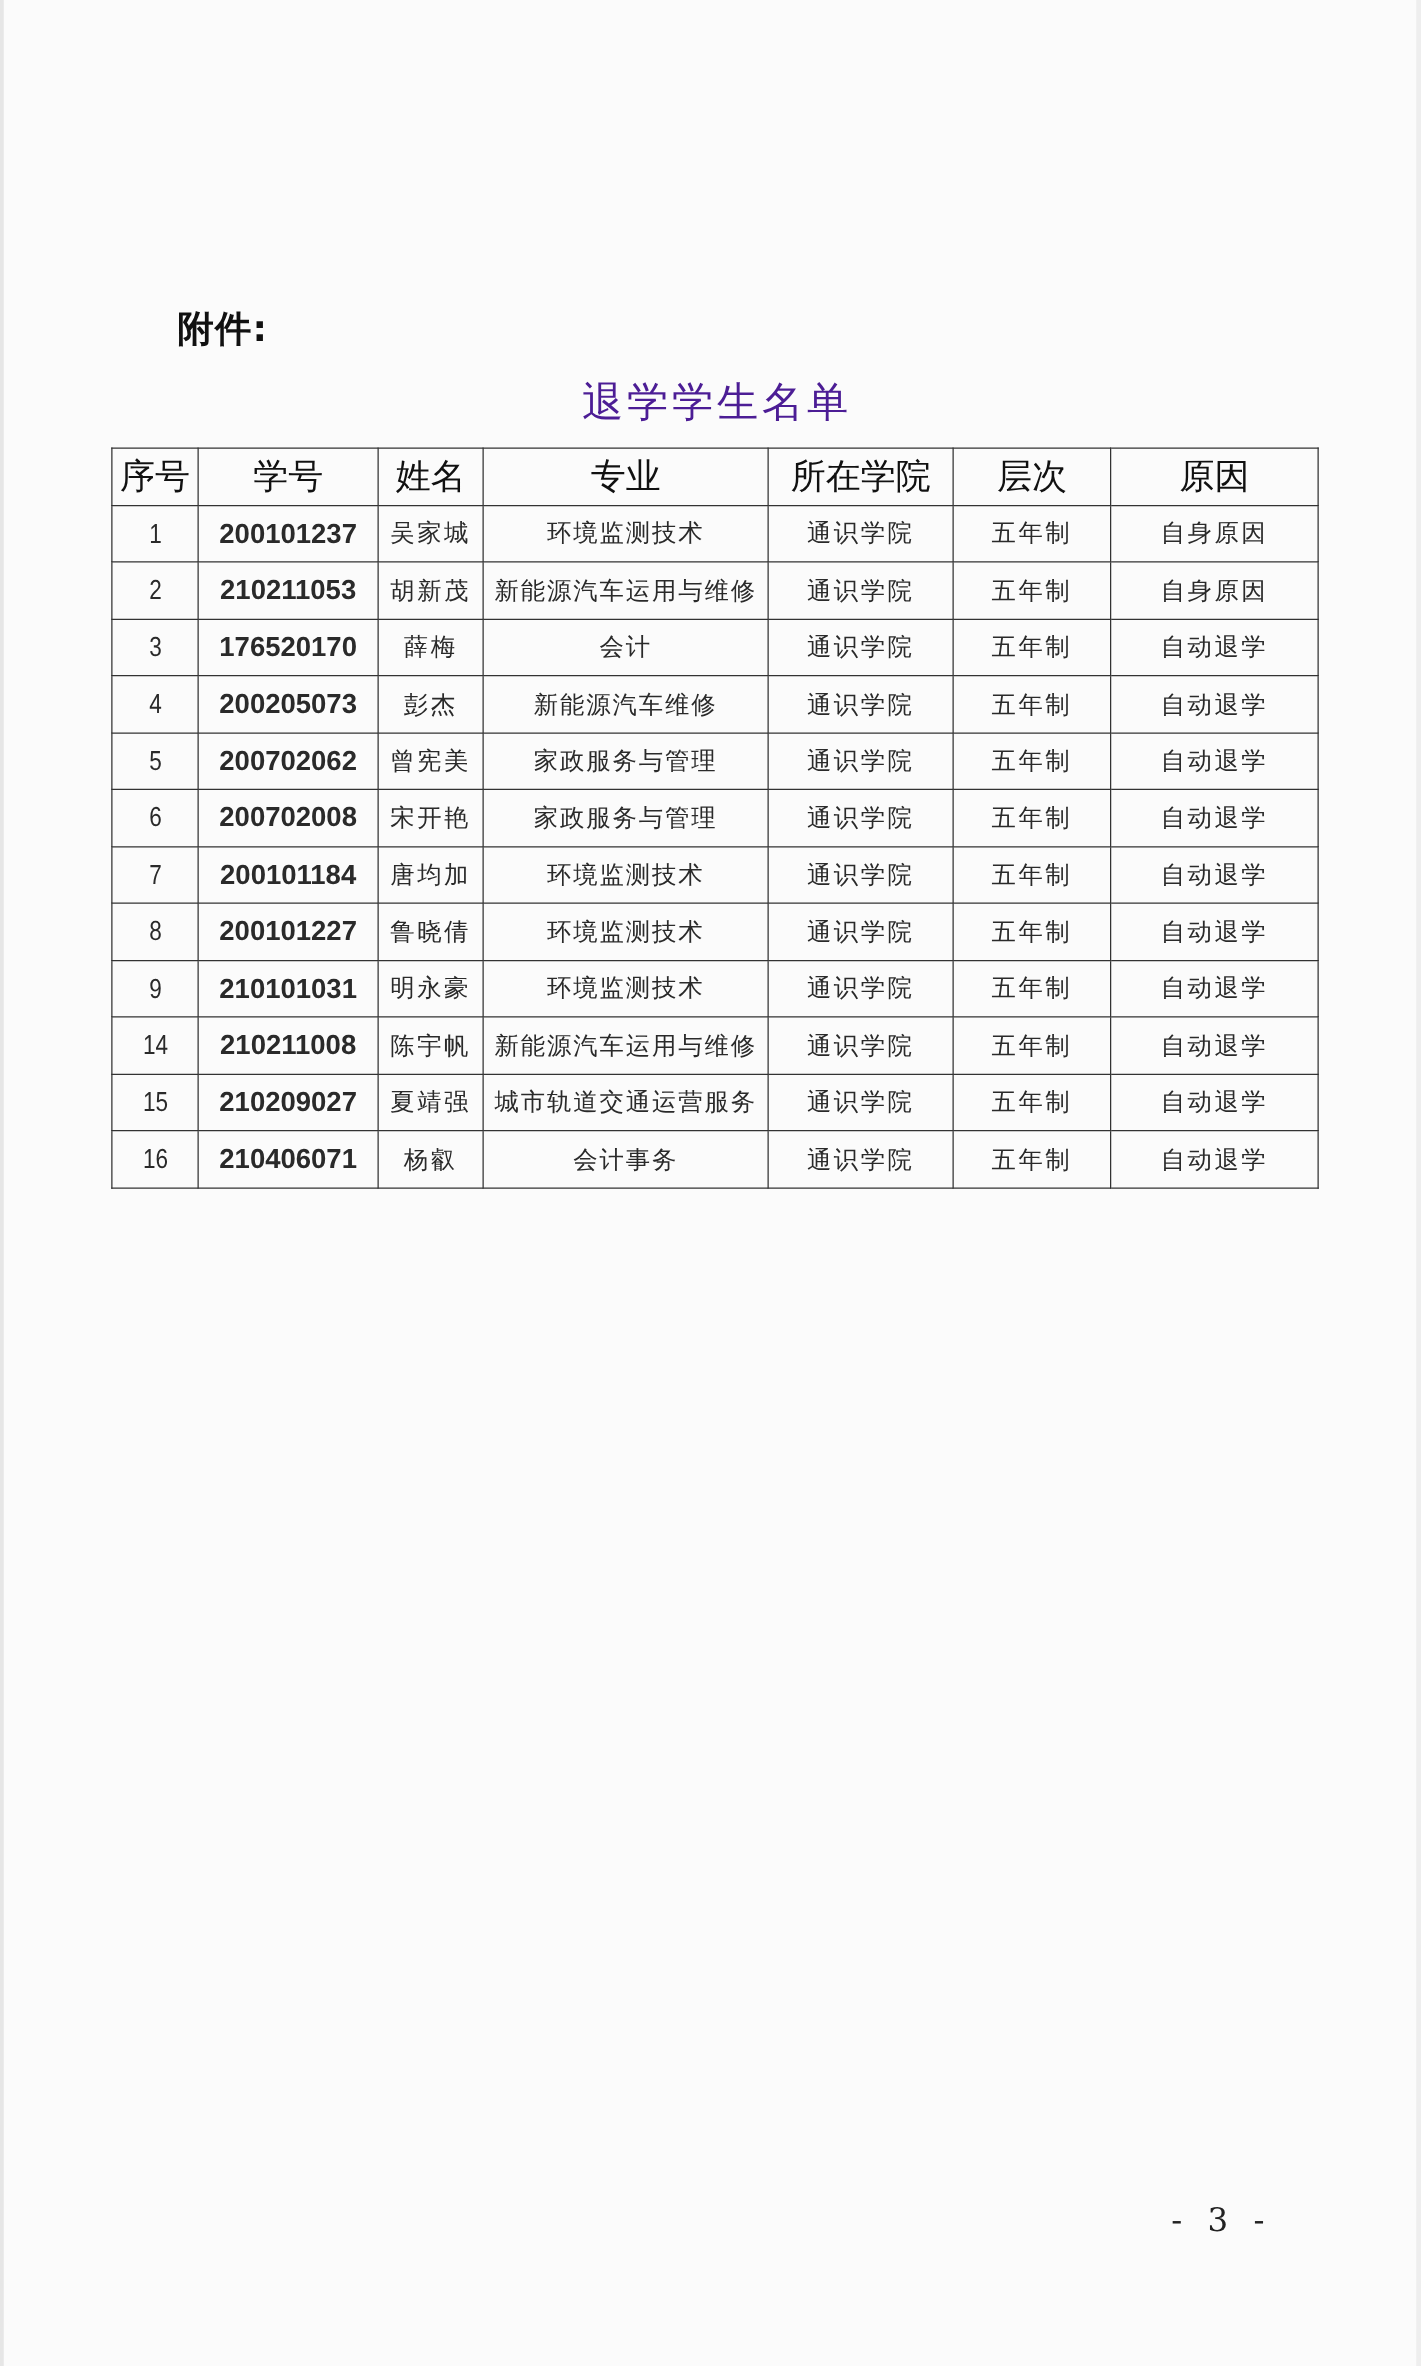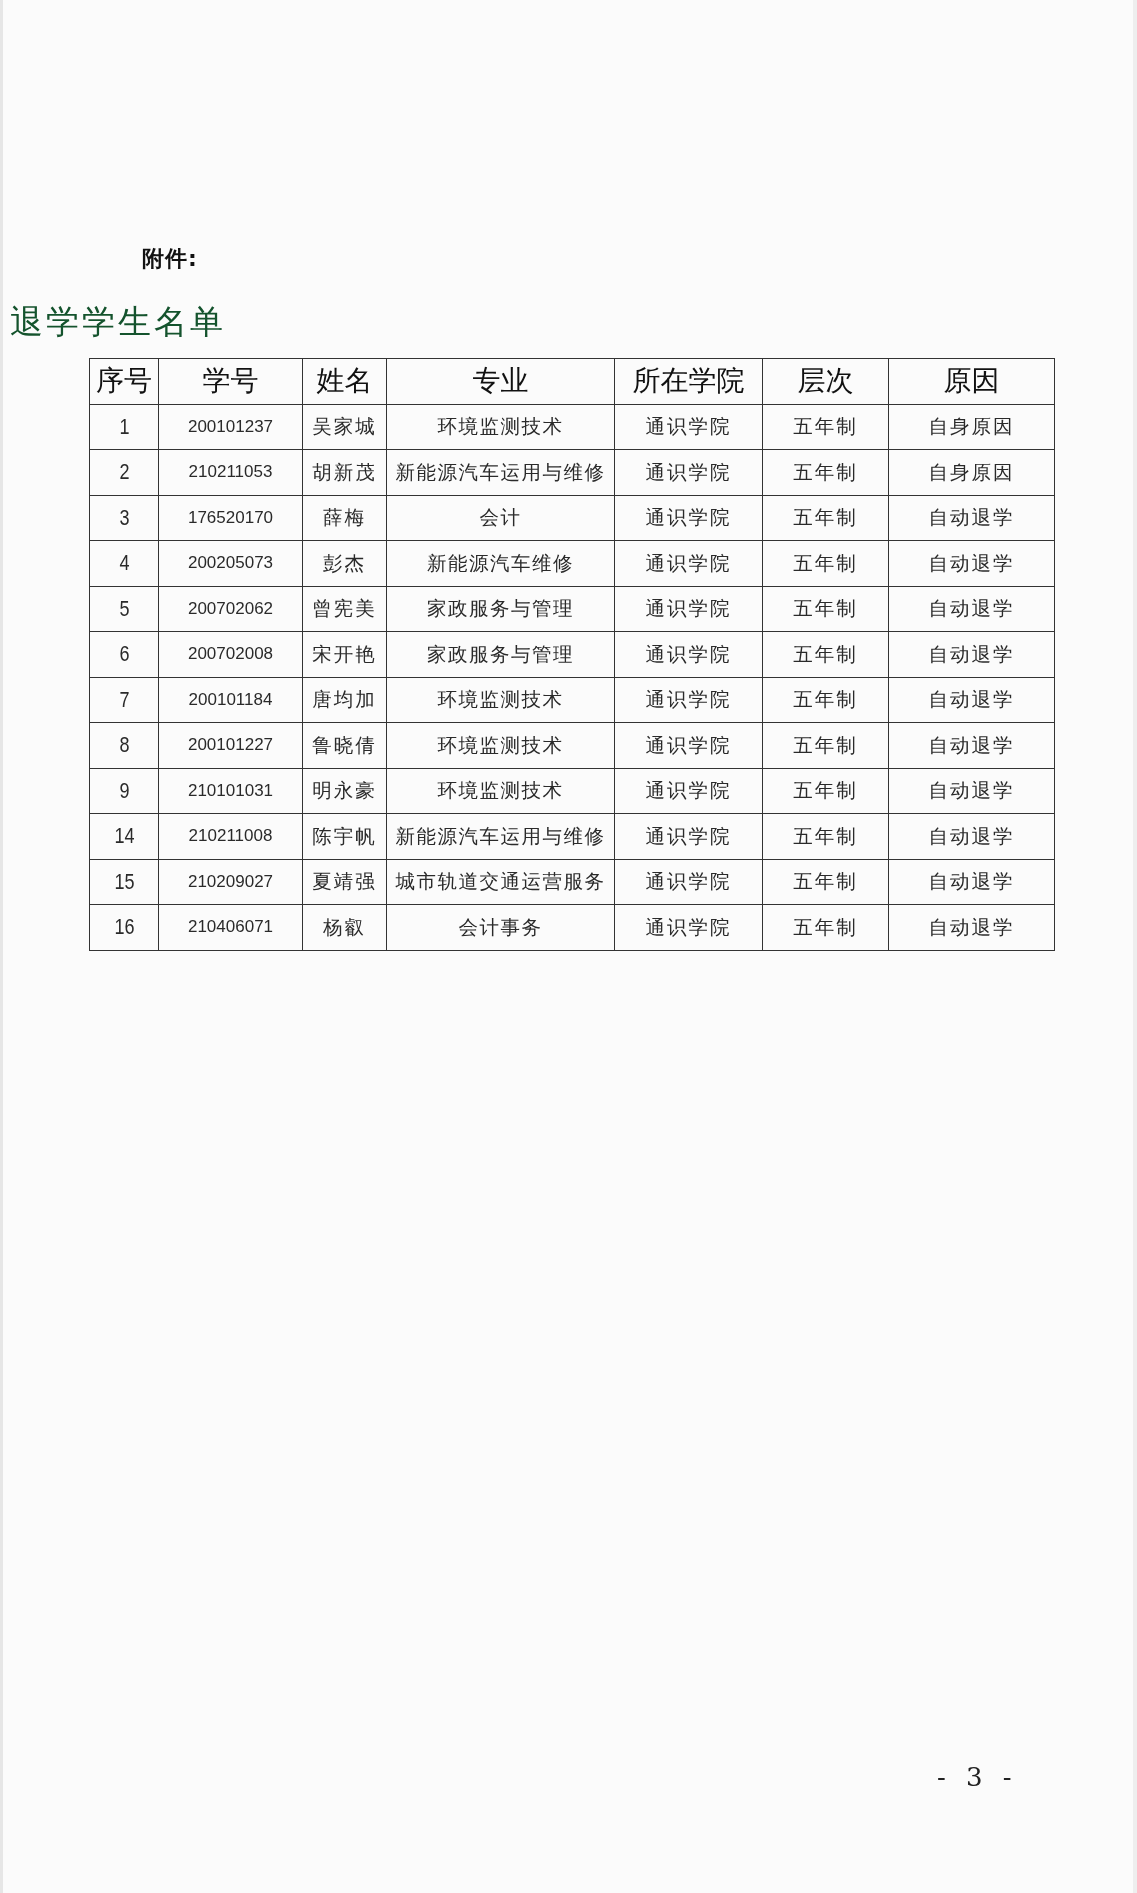--- a/index.html
+++ b/index.html
@@ -5,40 +5,40 @@
   html, body { margin: 0; padding: 0; }
   body {
     width: 1137px; height: 1893px; position: relative;
     background: #fbfbfb; overflow: hidden;
     font-family: "DejaVu Serif", "Liberation Serif", serif; color: #1a1a1a;
   }
   .page-edge { position: absolute; left: 0; top: 0; width: 3px; height: 1893px; background: #e6e6e6; }
   .page-edge-r { position: absolute; right: 0; top: 0; width: 4px; height: 1893px; background: #eeeeee; }
   .attach-label {
     position: absolute; left: 142px; top: 244px;
-    font-family: "DejaVu Sans", sans-serif; font-size: 22px; font-weight: bold; letter-spacing: 1px; color: #111; text-align: right;
+    font-family: "DejaVu Sans", sans-serif; font-size: 29px; font-weight: bold; letter-spacing: 1px; color: #111; text-align: right;
   }
   .doc-title {
-    position: absolute; left: 0; width: 1137px; top: 300px; 
-    font-size: 33px; letter-spacing: 3px; color: #14532d; padding-left: 10px; box-sizing: border-box;
+    position: absolute; left: 0; width: 1137px; top: 300px; text-align: center;
+    font-size: 33px; letter-spacing: 3px; color: #4c1d95; padding-left: 10px; box-sizing: border-box;
   }
   table.roster {
     position: absolute; left: 89px; top: 358px;
     border-collapse: collapse; table-layout: fixed; width: 965px;
   }
   table.roster th, table.roster td {
     border: 1.6px solid #333; text-align: center; vertical-align: middle;
     height: 44.5px; padding: 0; overflow: hidden; white-space: nowrap;
   }
   table.roster th {
     font-family: "DejaVu Sans", sans-serif; font-weight: normal; font-size: 28px; color: #111;
   }
   table.roster td { font-size: 19.5px; color: #2a2a2a; letter-spacing: 2px; }
   table.roster td.num { font-family: "Liberation Sans", sans-serif; font-size: 22px; letter-spacing: 0; transform: scaleX(0.82); }
-  table.roster td.id { font-family: "Liberation Sans", sans-serif; font-size: 17px; letter-spacing: 0; }
+  table.roster td.id { font-family: "Liberation Sans", sans-serif; font-size: 22px; letter-spacing: 0; font-weight: bold; }
   table.roster td.major { letter-spacing: 1.5px; }
   .page-num {
     position: absolute; left: 937px; top: 1762px;
     font-family: "DejaVu Serif", serif; font-size: 26px; color: #222; letter-spacing: 6px;
   }
 </style>
 </head>
 <body>
 
 <div class="page-edge"></div>

